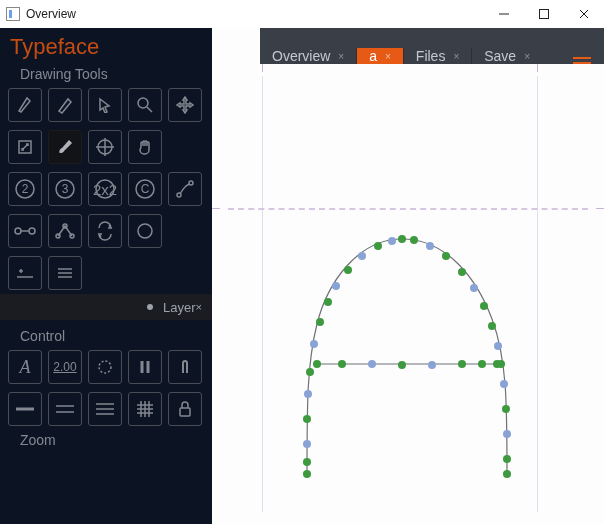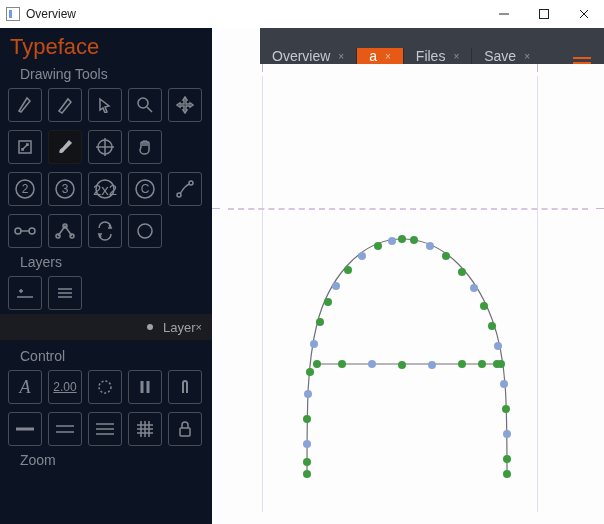--- a/index.html
+++ b/index.html
@@ -195,21 +195,20 @@
             <path d="M14 4 L16 7 L13 7 M6 16 L4 13 L7 13"></path>
           </svg>
         </div>
       <div class="tool-btn">
           <svg width="20" height="20" viewBox="0 0 20 20">
             <circle cx="10" cy="10" r="7"></circle>
           </svg>
         </div>
     </div>
 
-    <div class="section-label">Layers</div>
     <div class="tool-row">
       <div class="tool-btn">
           <svg width="20" height="16" viewBox="0 0 20 16">
             <line x1="2" y1="12" x2="18" y2="12"></line>
             <line x1="6" y1="4" x2="6" y2="8"></line>
             <line x1="4" y1="6" x2="8" y2="6"></line>
           </svg>
         </div>
       <div class="tool-btn">
           <svg width="20" height="16" viewBox="0 0 20 16">

